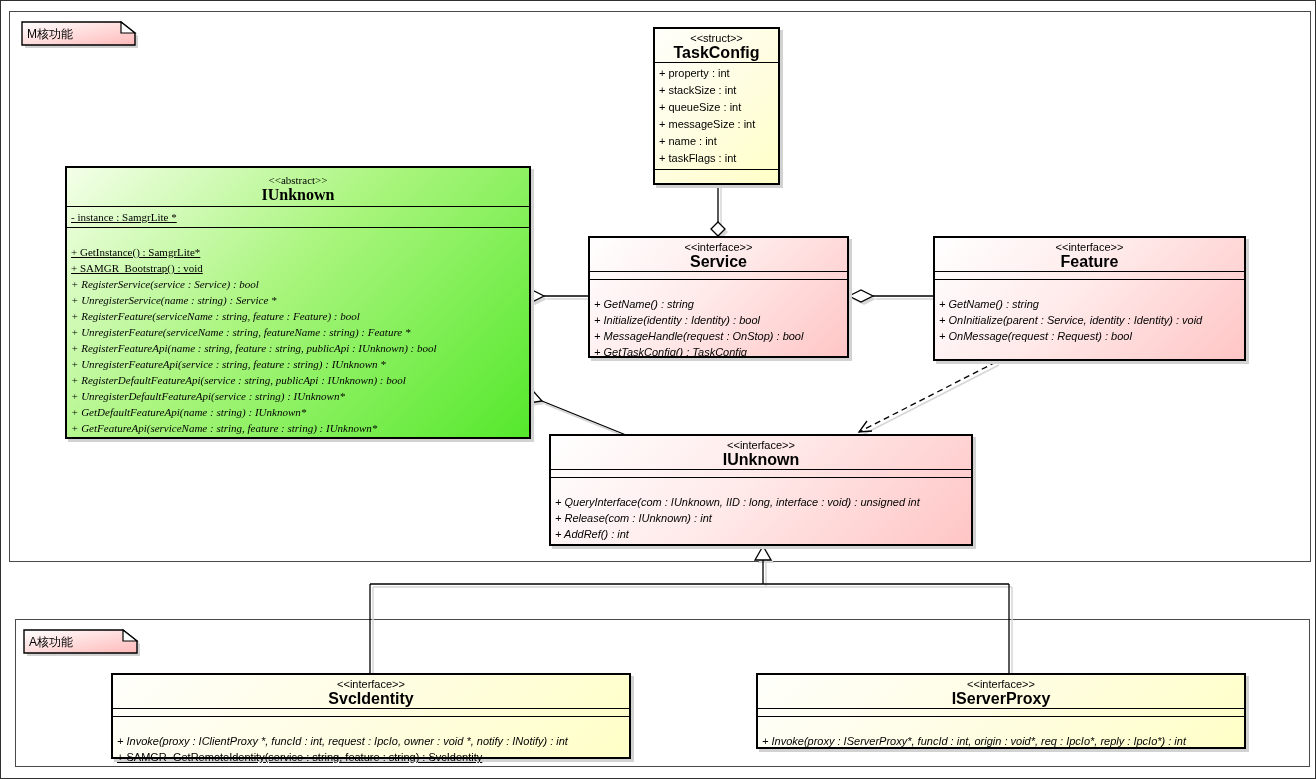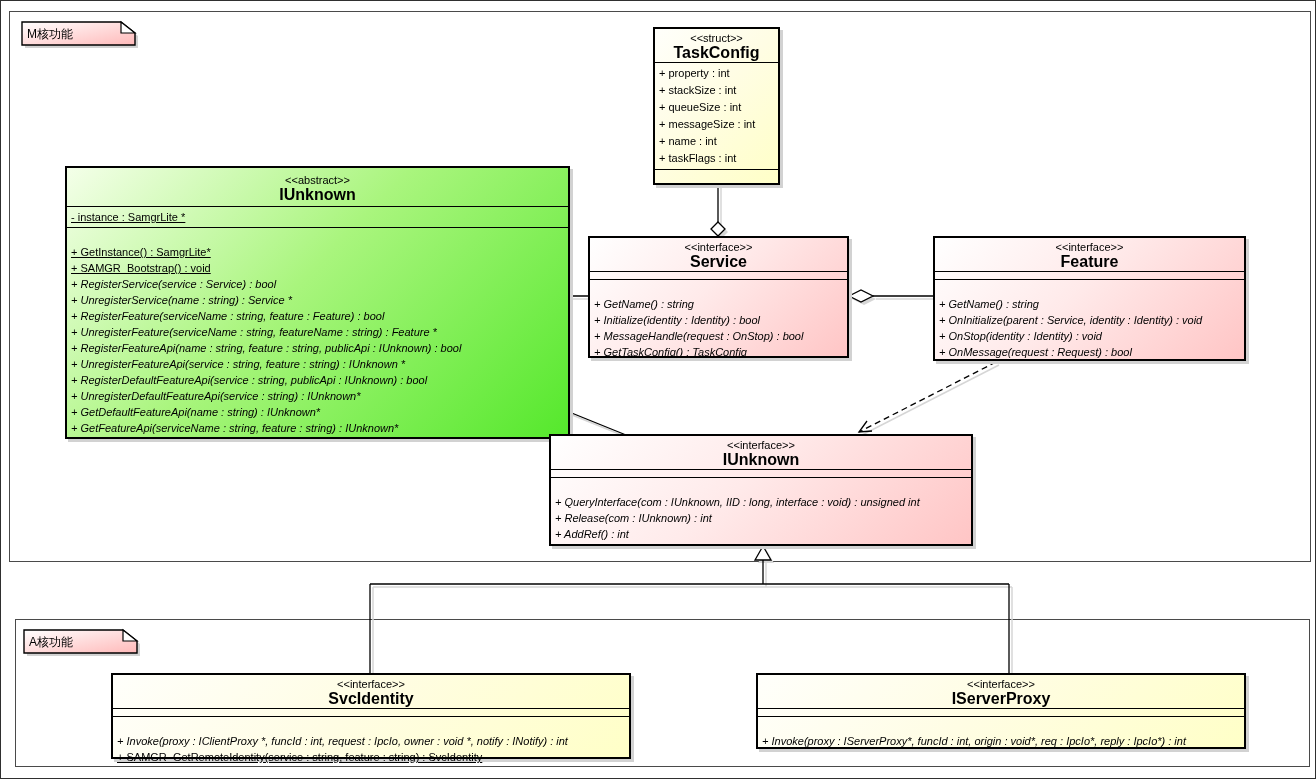--- a/index.html
+++ b/index.html
@@ -107,21 +107,21 @@
       <div class="mrow tall">+ property : int</div>
       <div class="mrow tall">+ stackSize : int</div>
       <div class="mrow tall">+ queueSize : int</div>
       <div class="mrow tall">+ messageSize : int</div>
       <div class="mrow tall">+ name : int</div>
       <div class="mrow tall">+ taskFlags : int</div>
     </div>
     <div class="uml-ops empty"></div>
   </div>
 
-  <div class="uml-class bg-green" style="left:64px;top:165px;width:505px;height:273px;">
+  <div class="uml-class bg-green" style="left:64px;top:165px;width:466px;height:273px;font-family:Liberation Serif, serif;">
     <div class="uml-header" style="padding:6px 4px 4px 4px;">
       <div class="stereo">&lt;&lt;abstract&gt;&gt;</div>
       <div class="cname">IUnknown</div>
     </div>
     <div class="uml-attrs">
       <div class="mrow st">- instance : SamgrLite *</div>
     </div>
     <div class="uml-ops">
       <div class="mrow st">+ GetInstance() : SamgrLite*</div>
       <div class="mrow st">+ SAMGR_Bootstrap() : void</div>
@@ -154,21 +154,20 @@
 
   <div class="uml-class bg-pink" style="left:932px;top:235px;width:313px;height:125px;">
     <div class="uml-header">
       <div class="stereo">&lt;&lt;interface&gt;&gt;</div>
       <div class="cname">Feature</div>
     </div>
     <div class="uml-attrs empty"></div>
     <div class="uml-ops">
       <div class="mrow it">+ GetName() : string</div>
       <div class="mrow it">+ OnInitialize(parent : Service, identity : Identity) : void</div>
-      <div class="mrow it">+ OnStop(identity : Identity) : void</div>
       <div class="mrow it">+ OnMessage(request : Request) : bool</div>
     </div>
   </div>
 
   <div class="uml-class bg-pink" style="left:548px;top:433px;width:424px;height:112px;">
     <div class="uml-header">
       <div class="stereo">&lt;&lt;interface&gt;&gt;</div>
       <div class="cname">IUnknown</div>
     </div>
     <div class="uml-attrs empty"></div>

